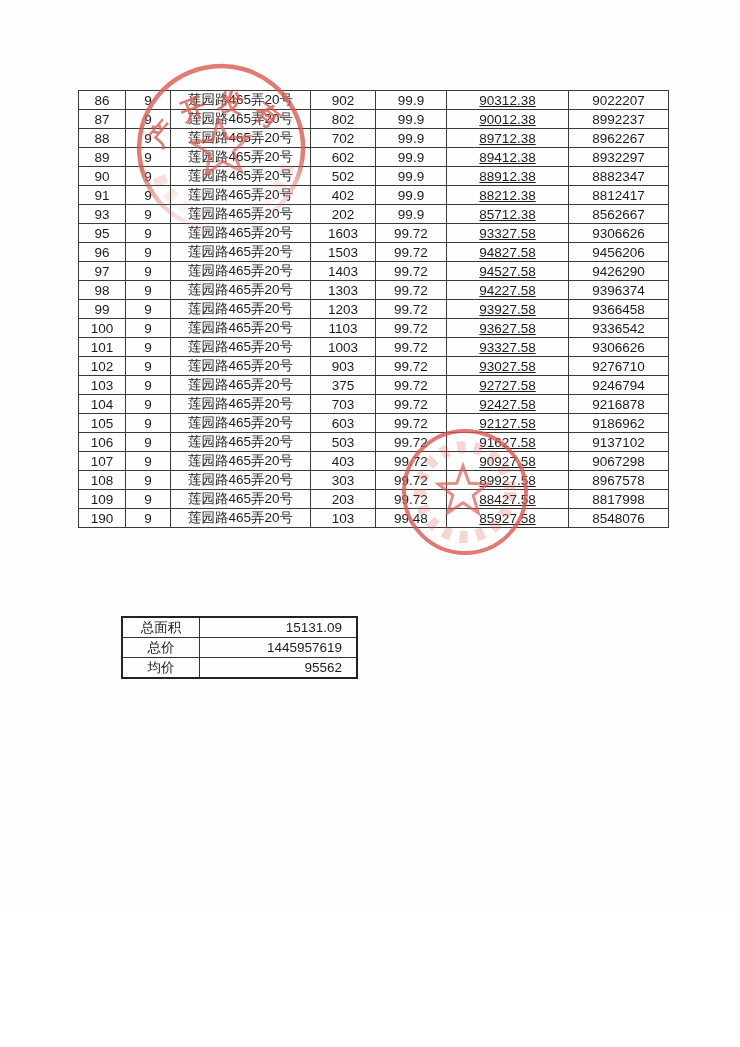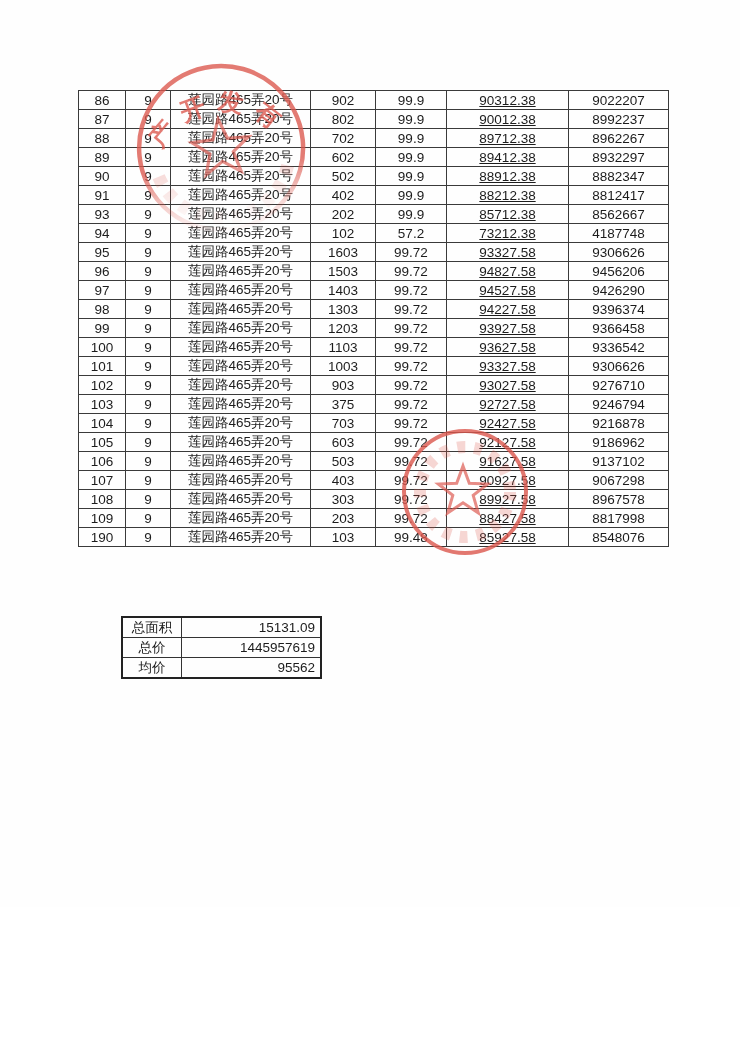--- a/index.html
+++ b/index.html
@@ -25,21 +25,21 @@
   .main-table td:nth-child(7){width:99px;}
 
   
   .summary-table{
     position:absolute;left:121px;top:616px;
     border-collapse:collapse;table-layout:fixed;
     font-size:13.5px;color:#1c1c1c;
     border:2.5px solid #222;
   }
   .summary-table td{
-    border:1.5px solid #333;height:19px;padding:0 5px;
+    border:1.5px solid #333;height:19px;padding:0 14px;
     text-align:center;vertical-align:middle;white-space:nowrap;
   }
   .summary-table td.sum-label{width:48px;}
   .summary-table td.sum-value{width:128px;text-align:right;}
 
   
   .seal{position:absolute;pointer-events:none;}
   .seal-1{
     left:131px;top:54px;width:180px;height:186px;
     transform:rotate(-6deg);opacity:.78;
@@ -122,29 +122,20 @@
           <td>8812417</td>
         </tr>
         <tr>
           <td>93</td>
           <td>9</td>
           <td>莲园路465弄20号</td>
           <td>202</td>
           <td>99.9</td>
           <td>85712.38</td>
           <td>8562667</td>
-        </tr>
-        <tr>
-          <td>94</td>
-          <td>9</td>
-          <td>莲园路465弄20号</td>
-          <td>102</td>
-          <td>57.2</td>
-          <td>73212.38</td>
-          <td>4187748</td>
         </tr>
         <tr>
           <td>95</td>
           <td>9</td>
           <td>莲园路465弄20号</td>
           <td>1603</td>
           <td>99.72</td>
           <td>93327.58</td>
           <td>9306626</td>
         </tr>

